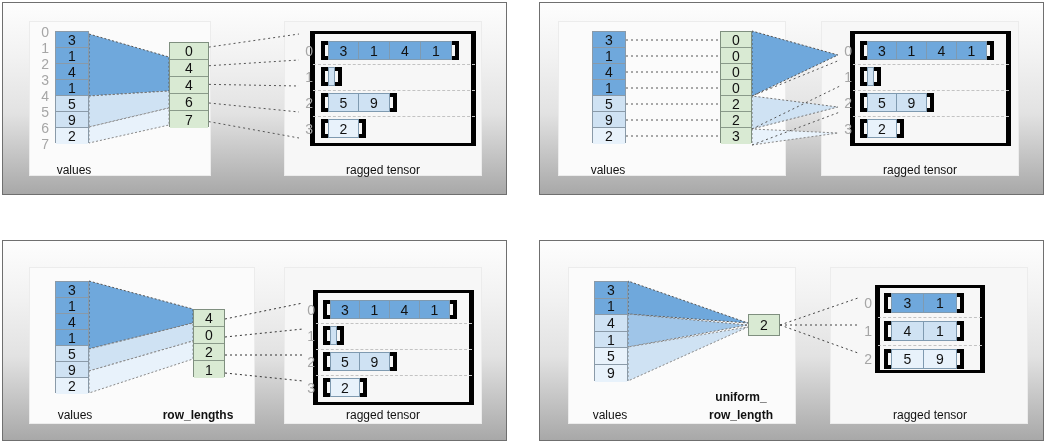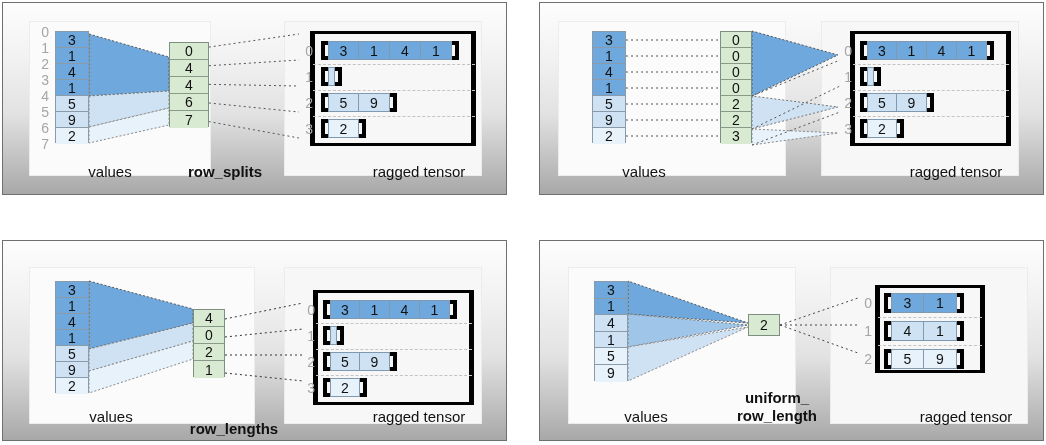--- a/index.html
+++ b/index.html
@@ -9,21 +9,21 @@
   .panel{position:absolute;box-sizing:border-box;border:1px solid #6f6f6f;
          background:linear-gradient(to bottom,#fdfdfd 0%,#f2f2f2 28%,#e2e2e2 58%,#b9b9b9 88%,#a8a8a8 100%);}
   .p1{left:2px;  top:2px;   width:505px; height:193px;}
   .p2{left:539px;top:2px;   width:505px; height:193px;}
   .p3{left:2px;  top:240px; width:505px; height:201px;}
   .p4{left:539px;top:240px; width:505px; height:201px;}
 
   .card{position:absolute;background:#f7f7f7;border:1px solid #ececec;}
   .card.white{background:#fbfbfb;}
 
-  .caption{position:absolute;font-size:15px;color:#111;white-space:nowrap;text-align:center;margin-left:36px;}
+  .caption{position:absolute;font-size:12px;color:#111;white-space:nowrap;text-align:center;}
   .caption.bold{font-weight:bold;}
   .caption.two{line-height:17px;}
 
   
   .col{position:absolute;border:1px solid #8a9aa8;box-sizing:border-box;}
   .cell{box-sizing:border-box;border-bottom:1px solid #8a9aa8;
         font-size:14px;color:#111;display:flex;align-items:center;justify-content:center;}
   .cell:last-child{border-bottom:none;}
   .v-d{background:#6fa8dc;}
   .v-m{background:#cfe2f3;}
@@ -150,21 +150,20 @@
             <span class="b2"></span>
           </div>
           <div class="rcell v-l first" style="width: 31px;">2</div>
           <div class="brk r">
             <span class="b2"></span>
           </div>
         </div>
       </div>
 
     <div class="caption" style="left:26px;top:160px;width:90px;">values</div>
-    <div class="caption bold" style="left:126px;top:160px;width:120px;">row_splits</div>
     <div class="caption" style="left:300px;top:160px;width:160px;">ragged tensor</div>
   </div>
 
   <div class="panel p2">
     <div class="card white" style="left:18px;top:18px;width:226px;height:153px;"></div>
     <div class="card" style="left:281px;top:18px;width:196px;height:153px;"></div>
 
     <svg class="over" width="505" height="193">
       <line x1="86" y1="37" x2="180" y2="37" stroke="#555" stroke-width="1" stroke-dasharray="2,3"></line>
       <line x1="86" y1="53" x2="180" y2="53" stroke="#555" stroke-width="1" stroke-dasharray="2,3"></line>
@@ -332,21 +331,21 @@
             <span class="b2"></span>
           </div>
           <div class="rcell v-l first" style="width: 30px;">2</div>
           <div class="brk r">
             <span class="b2"></span>
           </div>
         </div>
       </div>
 
     <div class="caption" style="left:22px;top:167px;width:100px;">values</div>
-    <div class="caption bold" style="left:130px;top:179px;width:130px;">row_lengths</div>
+    <div class="caption bold" style="left:130px;top:167px;width:130px;">row_lengths</div>
     <div class="caption" style="left:300px;top:167px;width:160px;">ragged tensor</div>
   </div>
 
   <div class="panel p4">
     <div class="card white" style="left:28px;top:26px;width:226px;height:155px;"></div>
     <div class="card" style="left:290px;top:26px;width:196px;height:155px;"></div>
 
     <svg class="over" width="505" height="201">
       <polygon points="88,40 88,73 208,82" fill="#6fa8dc" stroke="#555" stroke-width="1" stroke-dasharray="2,2"></polygon>
       <polygon points="88,73 88,106 208,84" fill="#9fc5e8" stroke="#777" stroke-width="1" stroke-dasharray="2,2"></polygon>

